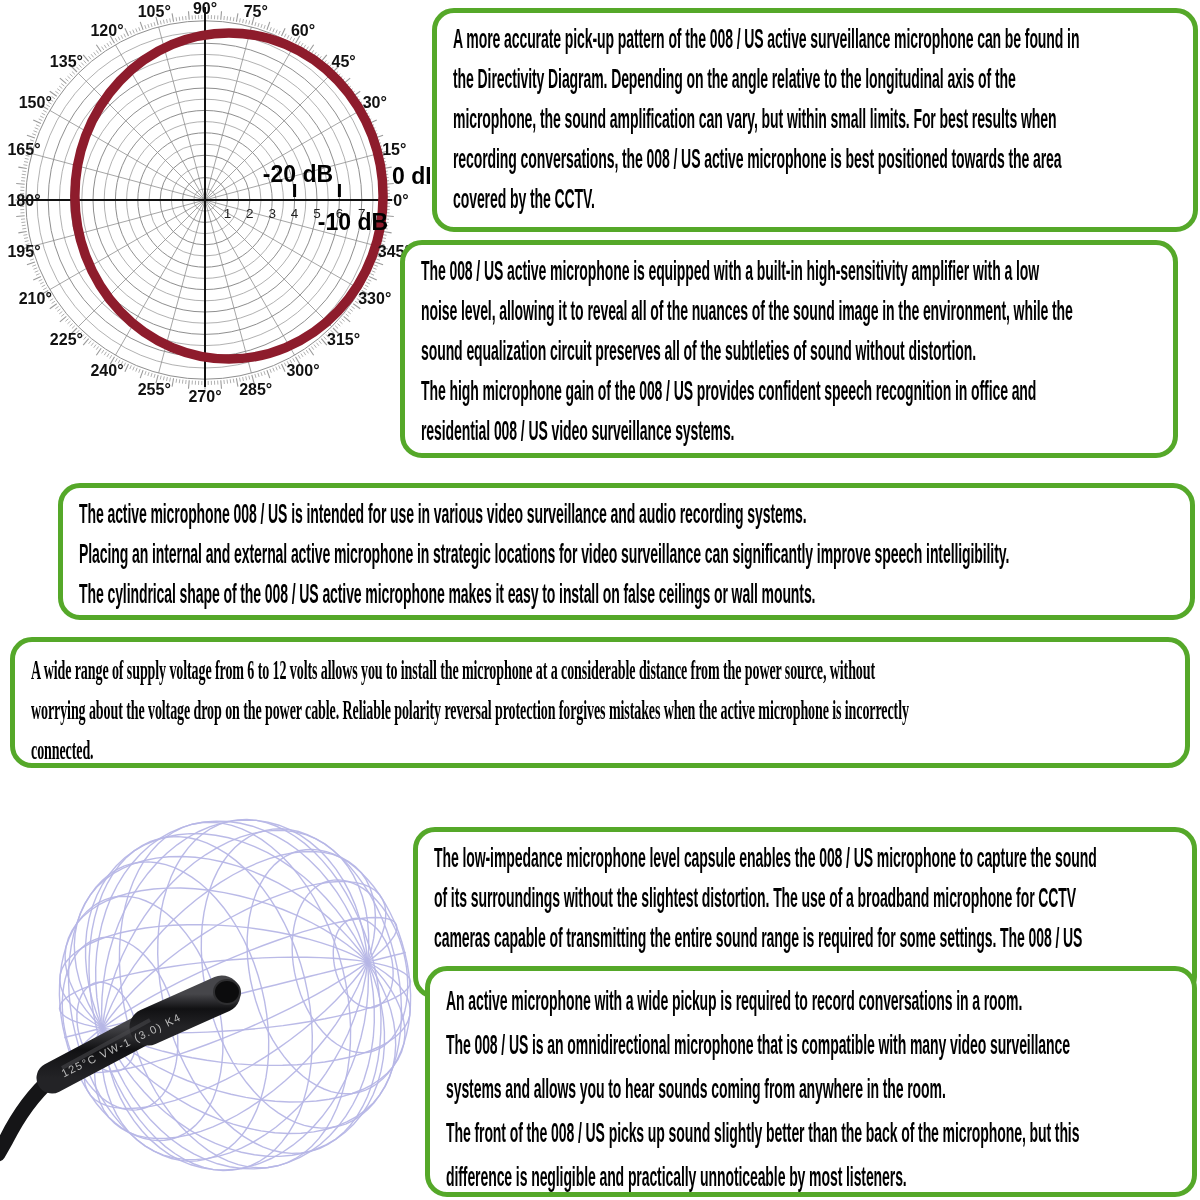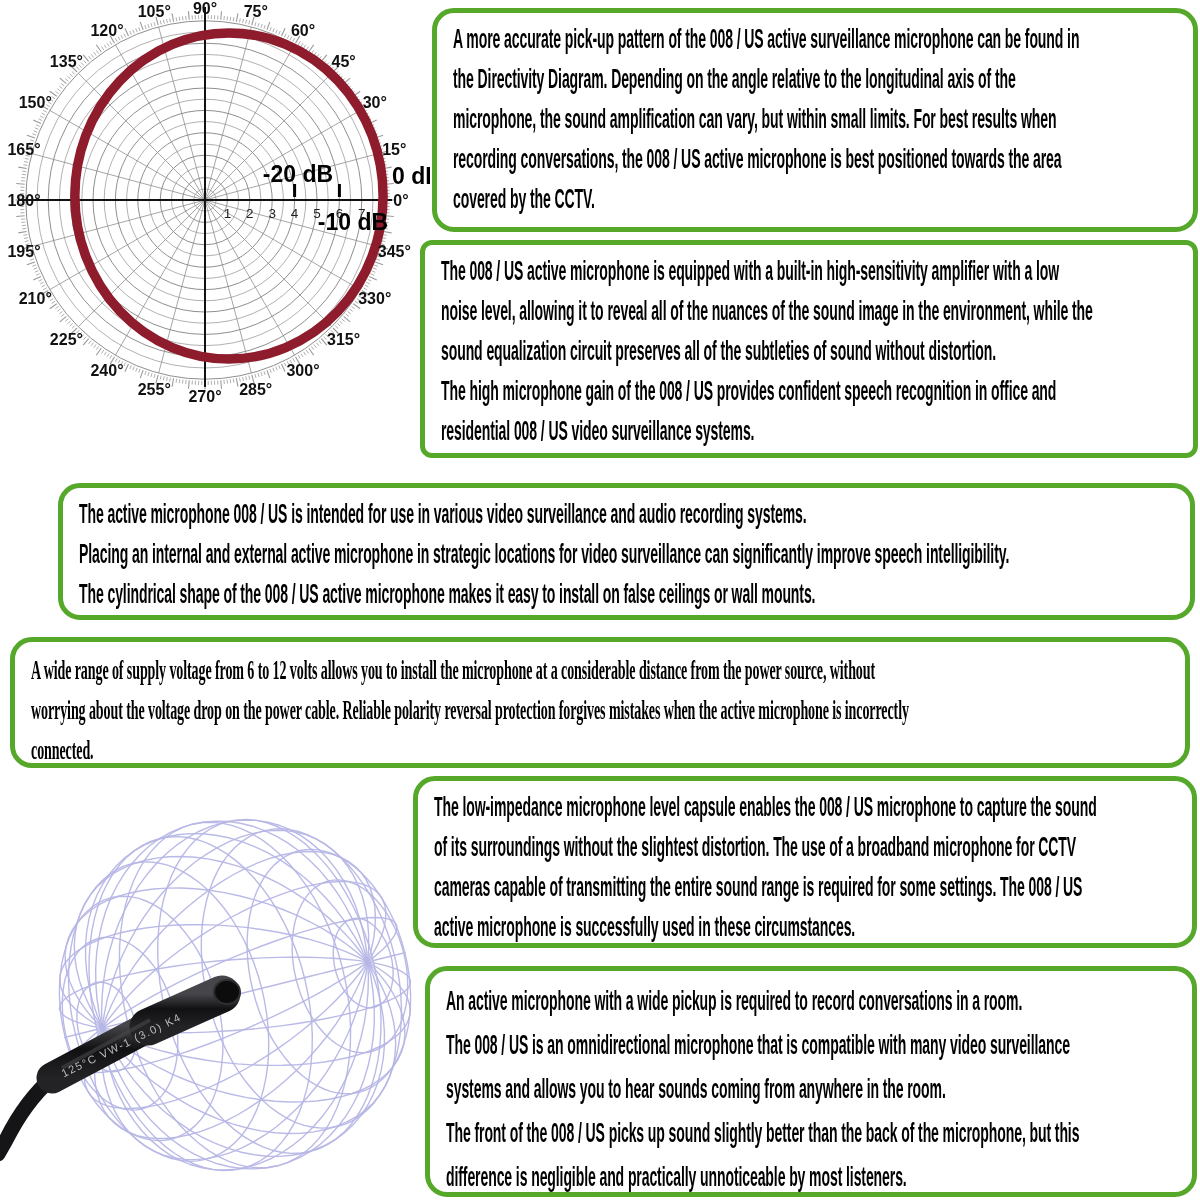--- a/index.html
+++ b/index.html
@@ -508,21 +508,21 @@
   <div class="box b1" style="left:432px;top:8px;width:766px;height:224px;">
     <div class="box-text">
         <div class="ln">A more accurate pick-up pattern of the 008 / US active surveillance microphone can be found in</div>
         <div class="ln">the Directivity Diagram. Depending on the angle relative to the longitudinal axis of the</div>
         <div class="ln">microphone, the sound amplification can vary, but within small limits. For best results when</div>
         <div class="ln">recording conversations, the 008 / US active microphone is best positioned towards the area</div>
         <div class="ln">covered by the CCTV.</div>
       </div>
   </div>
 
-  <div class="box b2" style="left:420px;top:240px;width:778px;height:218px;border-radius:12px;">
+  <div class="box b2" style="left:400px;top:240px;width:778px;height:218px;">
     <div class="box-text">
         <div class="ln">The 008 / US active microphone is equipped with a built-in high-sensitivity amplifier with a low</div>
         <div class="ln">noise level, allowing it to reveal all of the nuances of the sound image in the environment, while the</div>
         <div class="ln">sound equalization circuit preserves all of the subtleties of sound without distortion.</div>
         <div class="ln">The high microphone gain of the 008 / US provides confident speech recognition in office and</div>
         <div class="ln">residential 008 / US video surveillance systems.</div>
       </div>
   </div>
 
   <div class="box b3" style="left:58px;top:483px;width:1137px;height:137px;text-decoration:underline;">
@@ -534,21 +534,21 @@
   </div>
 
   <div class="box b4" style="left:10px;top:637px;width:1180px;height:131px;font-family:Liberation Serif, serif;">
     <div class="box-text">
         <div class="ln">A wide range of supply voltage from 6 to 12 volts allows you to install the microphone at a considerable distance from the power source, without</div>
         <div class="ln">worrying about the voltage drop on the power cable. Reliable polarity reversal protection forgives mistakes when the active microphone is incorrectly</div>
         <div class="ln">connected.</div>
       </div>
   </div>
 
-  <div class="box b5" style="left:413px;top:776px;width:784px;height:172px;padding-left:41px;">
+  <div class="box b5" style="left:413px;top:827px;width:784px;height:172px;padding-left:41px;">
     <div class="box-text">
         <div class="ln">The low-impedance microphone level capsule enables the 008 / US microphone to capture the sound</div>
         <div class="ln">of its surroundings without the slightest distortion. The use of a broadband microphone for CCTV</div>
         <div class="ln">cameras capable of transmitting the entire sound range is required for some settings. The 008 / US</div>
         <div class="ln">active microphone is successfully used in these circumstances.</div>
       </div>
   </div>
 
   <div class="box b6" style="left:425px;top:966px;width:772px;height:231px;text-decoration:underline;">
     <div class="box-text">

